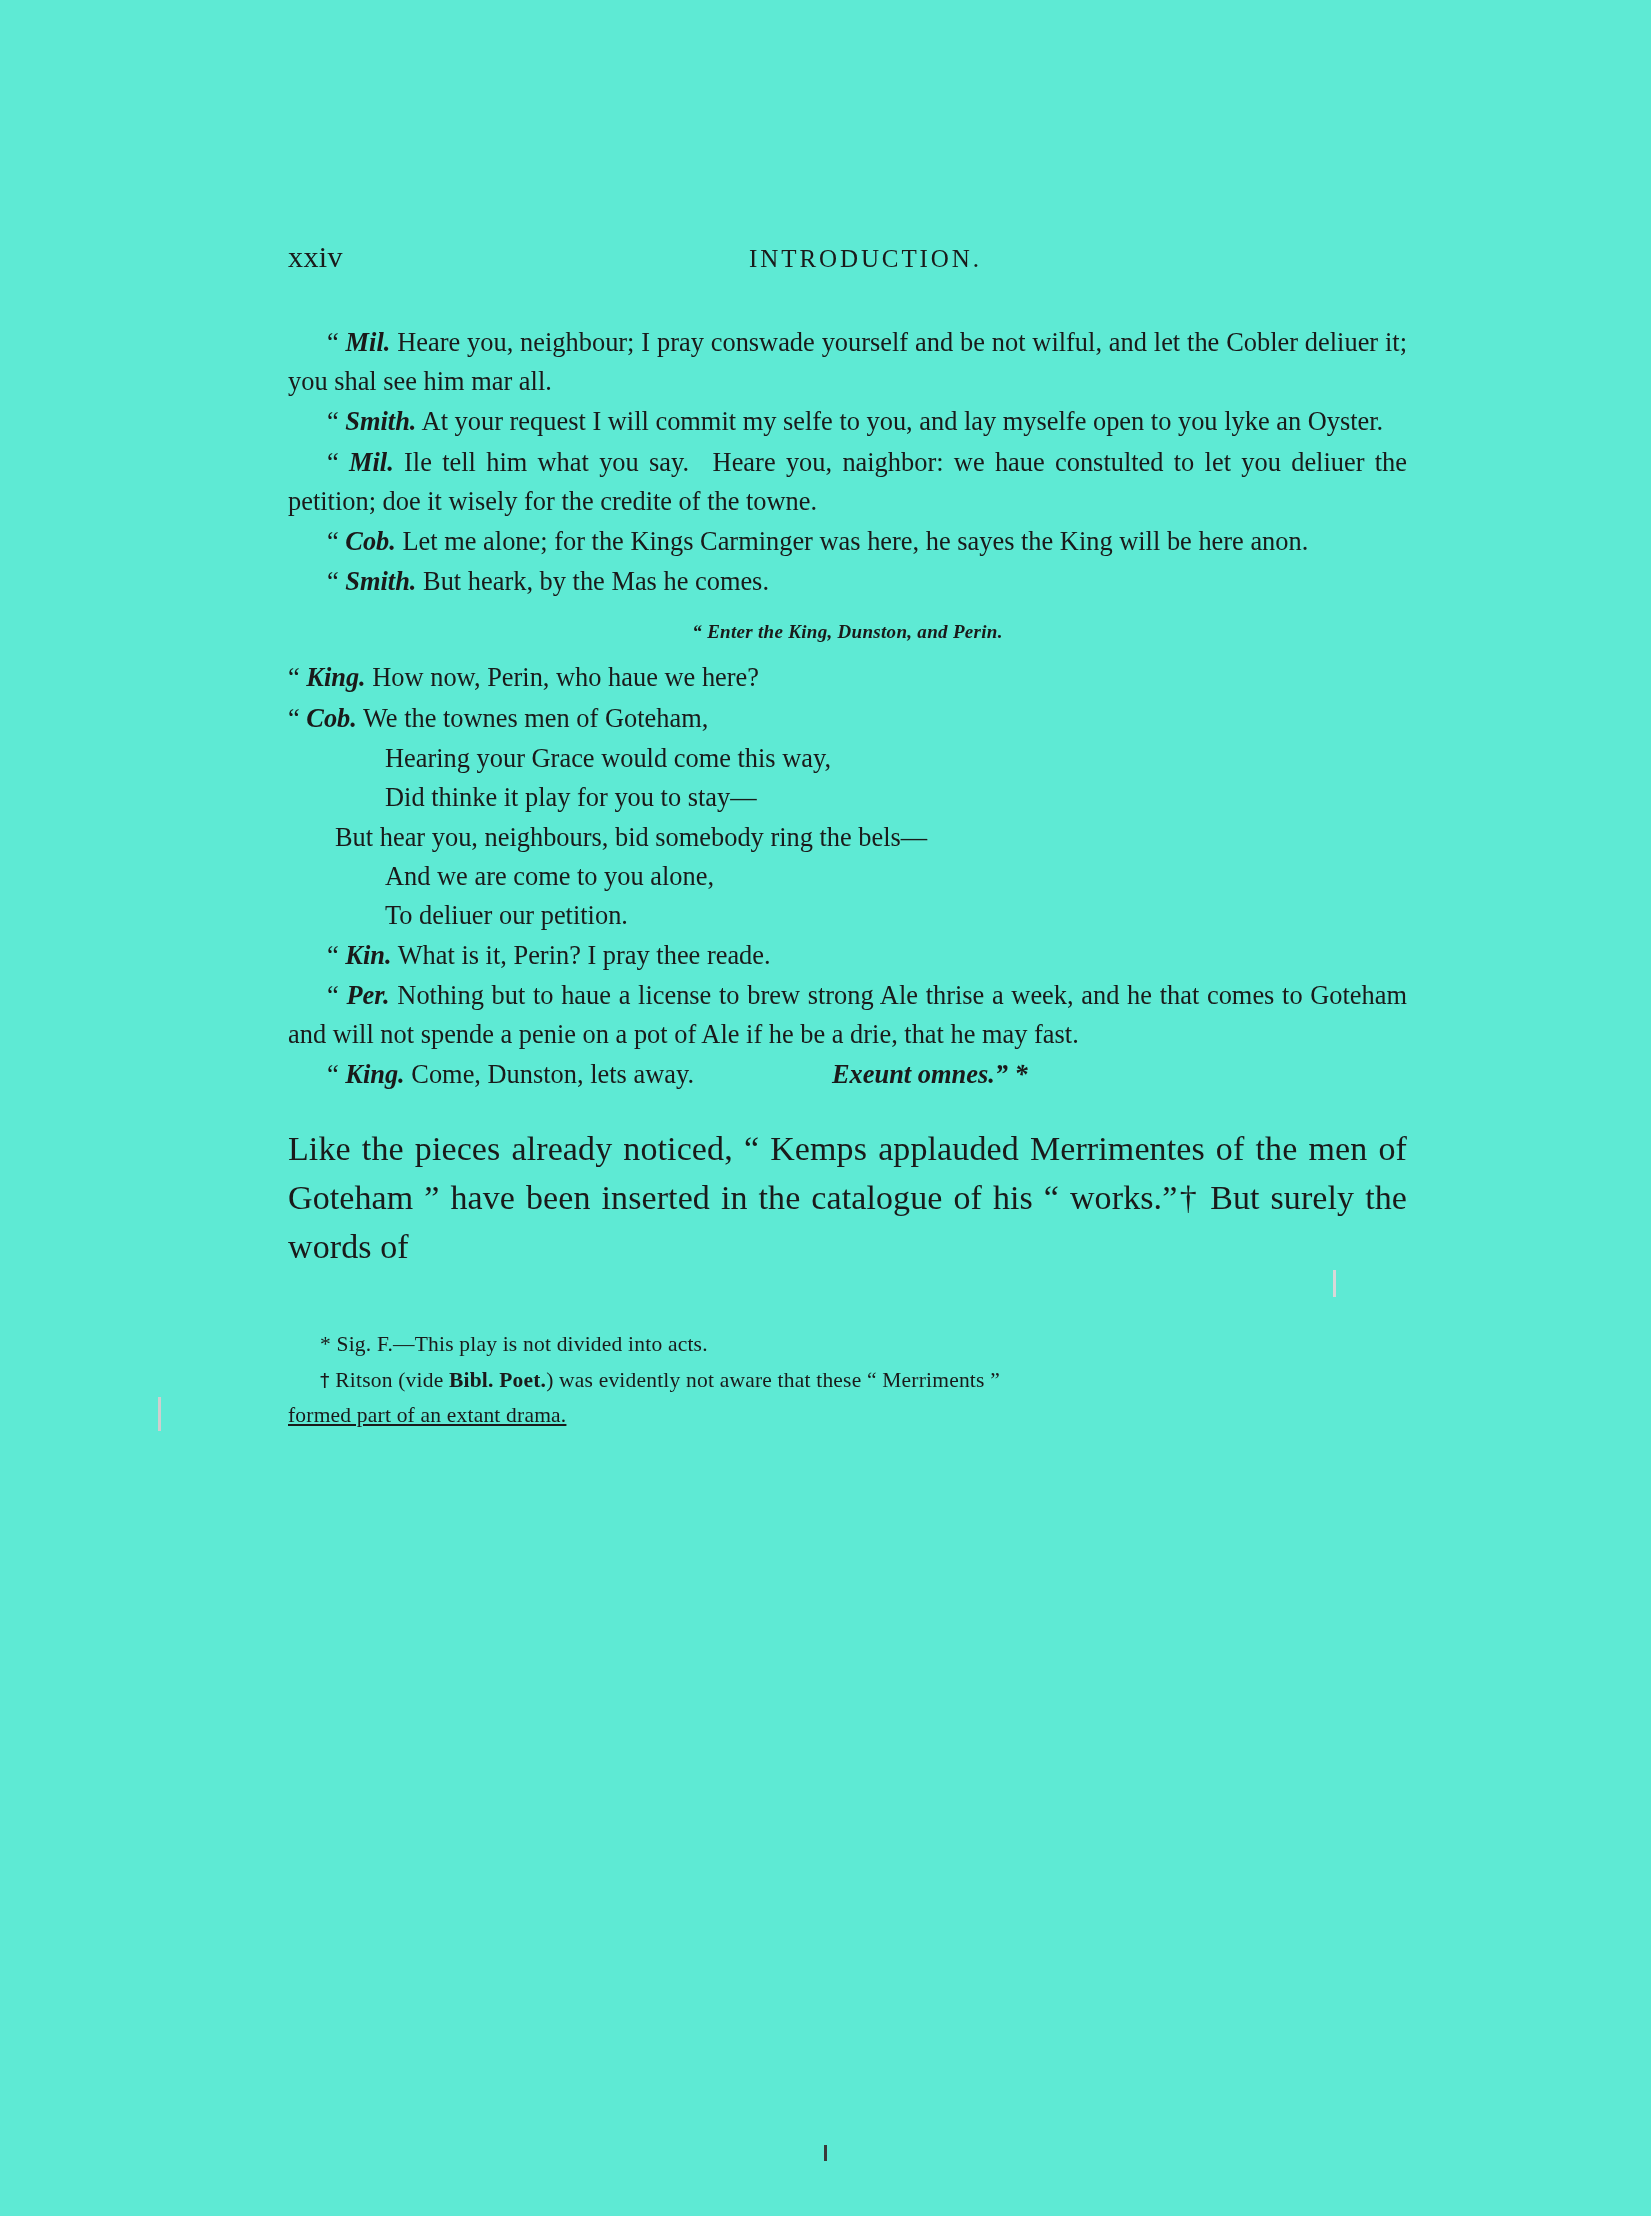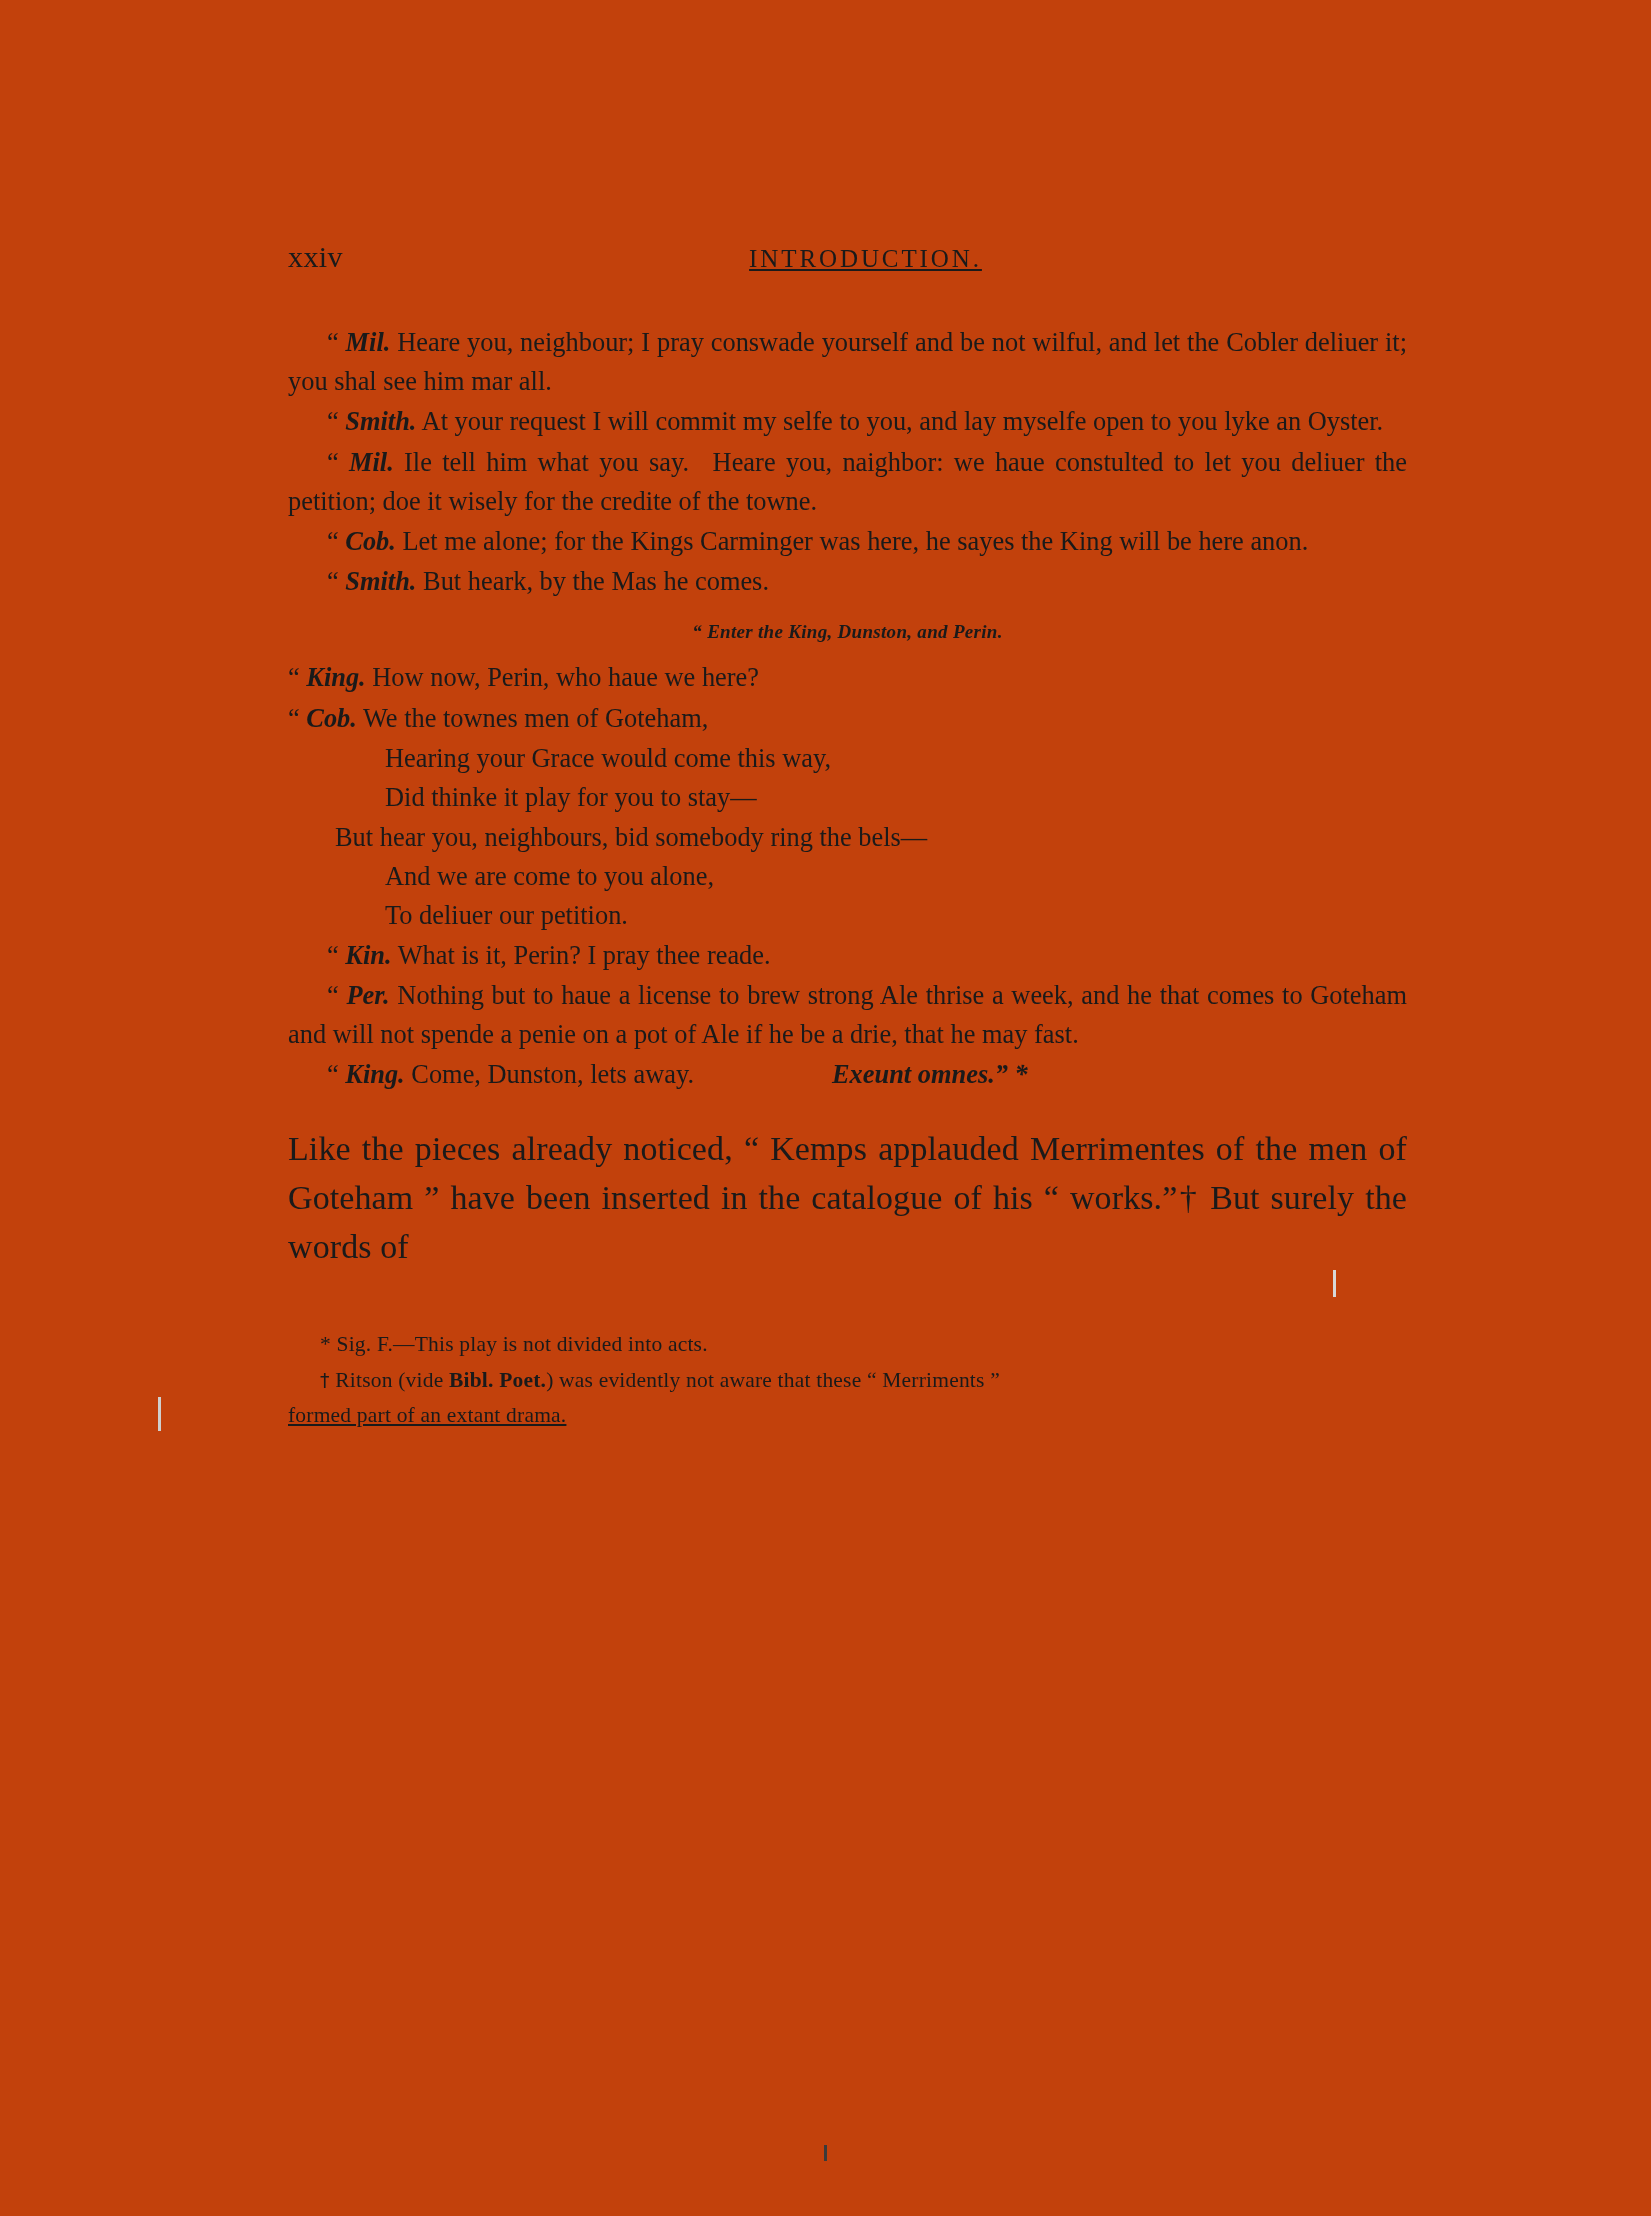--- a/index.html
+++ b/index.html
@@ -13,21 +13,21 @@
     font-family: "Liberation Serif", serif;
     color: #1a1a1a;
     position: relative;
     overflow: hidden;
   }
   .page {
     position: absolute;
     left: 0; top: 0;
     width: 1651px;
     height: 2217px;
-    background: #c2410c;
+    background: #5eead4;
   }
   .content {
     position: absolute;
     left: 288px;
     top: 240px;
     width: 1119px;
   }
   
   .header {
     position: relative;
@@ -43,21 +43,20 @@
   }
   .running-head {
     position: absolute;
     left: 0;
     right: 0;
     top: 5.4px;
     text-align: center;
     font-size: 25px;
     letter-spacing: 2.9px;
     padding-left: 36px;
-    text-decoration: underline;
   }
   
   .quote-block {
     margin-top: 19.7px;
     font-size: 26.4px;
     line-height: 1.49;
     text-align: justify;
   }
   .para {
     text-indent: 39px;

